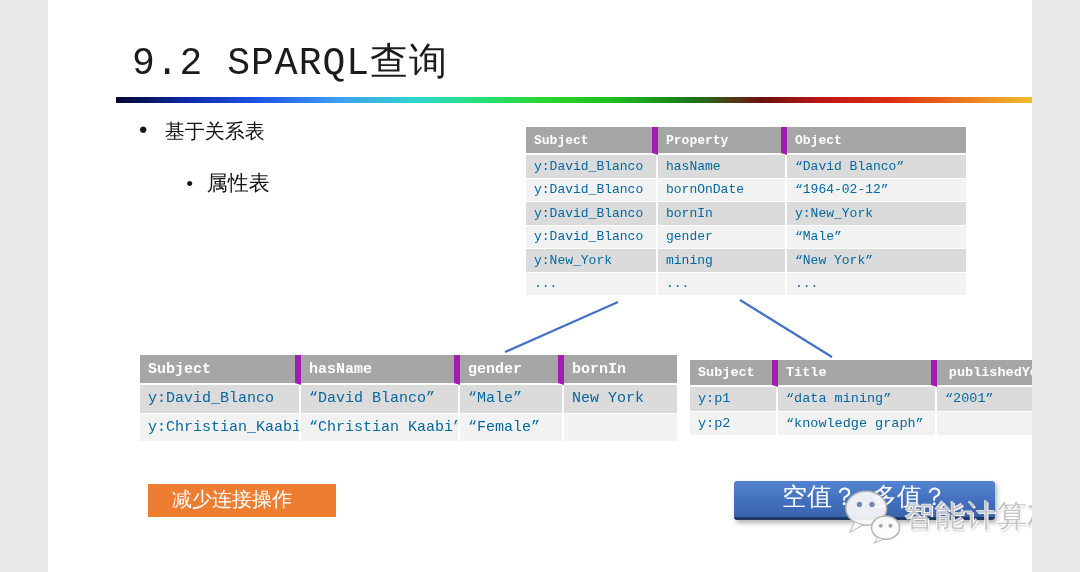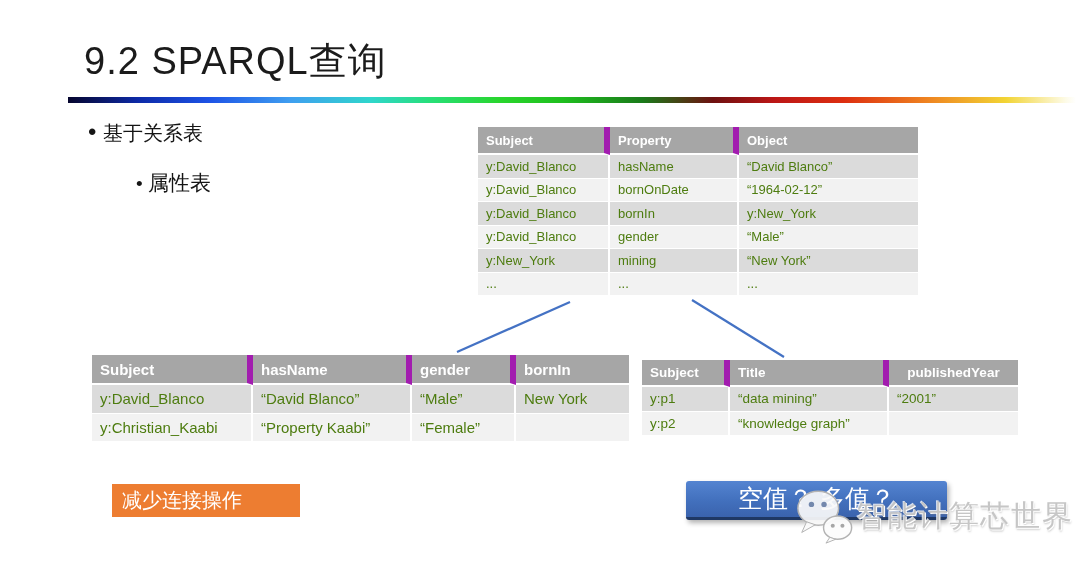--- a/index.html
+++ b/index.html
@@ -1,18 +1,18 @@
 <!DOCTYPE html>
 <html style="--header-bg: #a6a6a6; --row-odd: #dbdbdb; --row-even: #f2f2f2; --orange: #ed7d31; --blue: #4472c4; --connector: #4472c4;"><head>
 <meta charset="utf-8">
 <style>
   html,body{margin:0;padding:0;background:#e8e8e8;}
   .slide{
-    position:relative;width:1080px;height:572px;background:#ffffff;
-    font-family:Liberation Sans, sans-serif;overflow:hidden;margin:0 auto;
+    position:relative;width:984px;height:572px;background:#ffffff;
+    font-family:Liberation Mono, monospace;overflow:hidden;margin:0 auto;
   }
   .title{
     position:absolute;left:84px;top:36px;font-size:38px;font-weight:400;
     color:#1b1b1b;letter-spacing:1px;
   }
   .rule{
     position:absolute;left:68px;top:97px;width:1008px;height:6px;
     background:linear-gradient(90deg,
       #06062e 0%, #0d2aa8 7%, #1d53e6 14%, #3f9ef0 22%, #2fd6cc 30%,
       #27df77 36%, #29d52c 43%, #1fbf1f 49%, #1a7a1a 57%, #6e1010 64%,
@@ -25,21 +25,21 @@
 
   table.tbl{
     position:absolute;border-collapse:separate;border-spacing:0;table-layout:fixed;
   }
   .tbl th{
     background:var(--header-bg,#a6a6a6);color:#fff;font-weight:700;text-align:left;
     padding:0 8px;border-right:6px solid #a21caf;border-bottom:2px solid #fff;
     white-space:nowrap;overflow:hidden;
   }
   .tbl td{
-    padding:0 8px;color:#4d7c0f;border-right:2px solid #fff;border-bottom:1.5px solid #fff;
+    padding:0 8px;color:#0369a1;border-right:2px solid #fff;border-bottom:1.5px solid #fff;
     white-space:nowrap;overflow:hidden;vertical-align:middle;
   }
   .tbl th:last-child,.tbl td:last-child{border-right:none;}
   .tbl tr.odd td{background:var(--row-odd,#dbdbdb);}
   .tbl tr.even td{background:var(--row-even,#f2f2f2);}
 
   #triple-table{left:478px;top:127px;width:380px;font-size:13px;}
   #triple-table th{height:26px;font-size:13px;}
   #triple-table td{height:22.5px;}
   #triple-table th:nth-child(1){width:110px;}
@@ -57,23 +57,23 @@
   #paper-table{left:642px;top:360px;width:316px;font-size:13.5px;}
   #paper-table th{height:25px;font-size:13.5px;}
   #paper-table td{height:23.5px;}
   #paper-table th:nth-child(1){width:66px;}
   #paper-table th:nth-child(2){width:137px;}
   #paper-table th:nth-child(3){width:113px;text-align:center;}
 
   .connectors{position:absolute;left:0;top:0;pointer-events:none;}
 
   .orange-box{
-    position:absolute;left:112px;top:484px;width:188px;height:33px;
+    position:absolute;left:100px;top:484px;width:188px;height:33px;
     background:var(--orange,#ed7d31);color:#fff;font-size:20px;line-height:33px;
-    padding-left:10px;box-sizing:border-box;white-space:nowrap;
+    padding-left:24px;box-sizing:border-box;white-space:nowrap;
   }
   .blue-box{
     position:absolute;left:686px;top:481px;width:261px;height:39px;
     background:linear-gradient(180deg,#5484d1 0%,#4270bd 55%,#3a63ad 100%);
     border-bottom:3px solid #1f3864;border-radius:3px;color:#fff;font-size:25px;
     text-align:center;line-height:35px;box-sizing:border-box;
     box-shadow:2px 3px 5px rgba(0,0,0,0.3);white-space:nowrap;
   }
   .watermark{
     position:absolute;left:794px;top:487px;display:flex;align-items:center;
@@ -153,21 +153,21 @@
       </thead>
       <tbody>
         <tr class="odd">
           <td>y:David_Blanco</td>
           <td>“David Blanco”</td>
           <td>“Male”</td>
           <td>New York</td>
         </tr>
         <tr class="even">
           <td>y:Christian_Kaabi</td>
-          <td>“Property Kaabi”</td>
+          <td>“Christian Kaabi”</td>
           <td>“Female”</td>
           <td></td>
         </tr>
       </tbody>
     </table>
 
   <table class="tbl" id="paper-table">
       <thead>
         <tr>
           <th>Subject</th>

